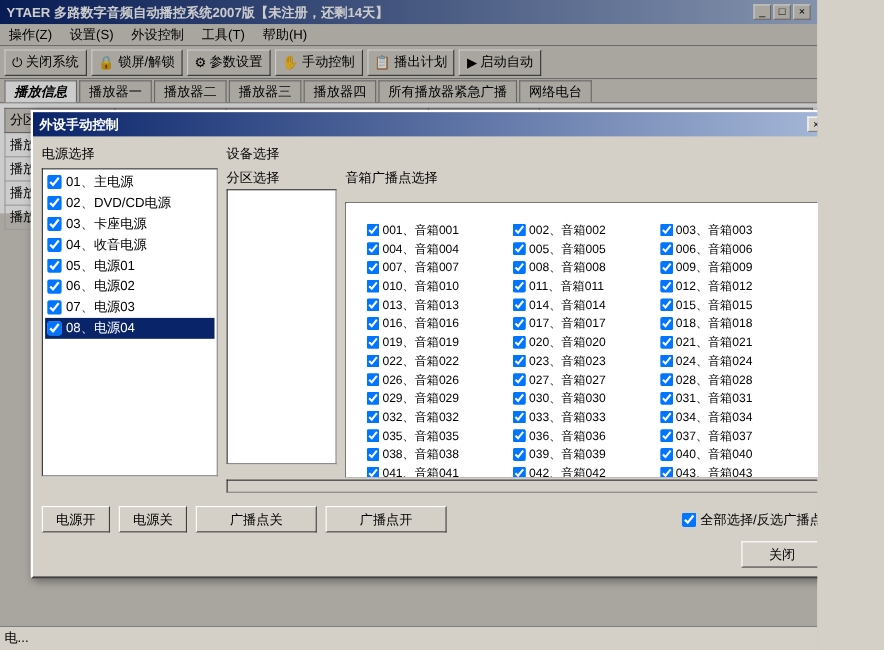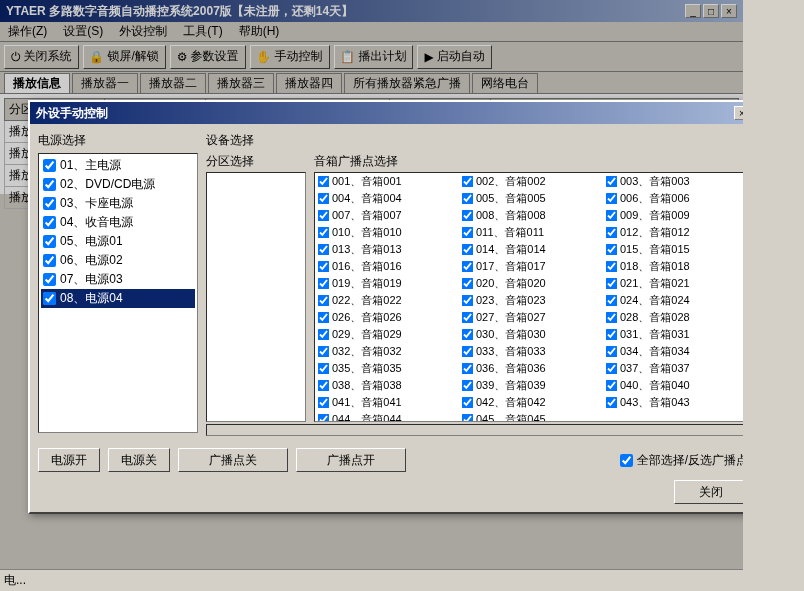--- a/index.html
+++ b/index.html
@@ -75,20 +75,21 @@
       background: #d4d0c8;
       cursor: pointer;
       font-size: 12px;
       height: 20px; display: flex; align-items: center;
       margin-right: 2px;
     }
     .tab.active {
       background: #fff;
       border-bottom-color: #fff;
       font-weight: bold;
+      font-style: italic;
     }
     
     .main-area {
       background: #fff;
       margin: 0;
       padding: 4px;
     }
     
     .info-table {
       width: 100%;
@@ -189,21 +190,21 @@
       height: 250px;
       overflow-y: auto;
       padding: 2px;
     }
     .speaker-panel { flex: 1; }
     .speaker-grid {
       border: 1px inset #808080;
       background: #fff;
       height: 250px;
       overflow-y: auto;
-      padding: 0;
+      padding: 16px;
       display: grid;
       grid-template-columns: repeat(3, 1fr);
       gap: 0;
     }
     .speaker-item {
       display: flex; align-items: center; gap: 2px;
       padding: 1px 2px;
       font-size: 11px;
       cursor: pointer;
       white-space: nowrap;
@@ -407,21 +408,21 @@
       </div>
 
       <div class="device-panel">
         <div class="device-panel-title">设备选择</div>
         <div class="device-sub-panel">
           <div class="zone-panel">
             <div style="font-size:12px;margin-bottom:2px;">分区选择</div>
             <div class="zone-list"></div>
           </div>
           <div class="speaker-panel">
-            <div style="font-size:12px;margin-bottom:2px;">音箱广播点选择</div>
+            <div style="font-size:12px;margin-bottom:14px;">音箱广播点选择</div>
             <div class="speaker-grid" id="speaker-grid">
                 <div class="speaker-item">
                   <input type="checkbox" checked="" style="">
                   <span>001、音箱001</span>
                 </div>
                 <div class="speaker-item">
                   <input type="checkbox" checked="" style="">
                   <span>002、音箱002</span>
                 </div>
                 <div class="speaker-item">

